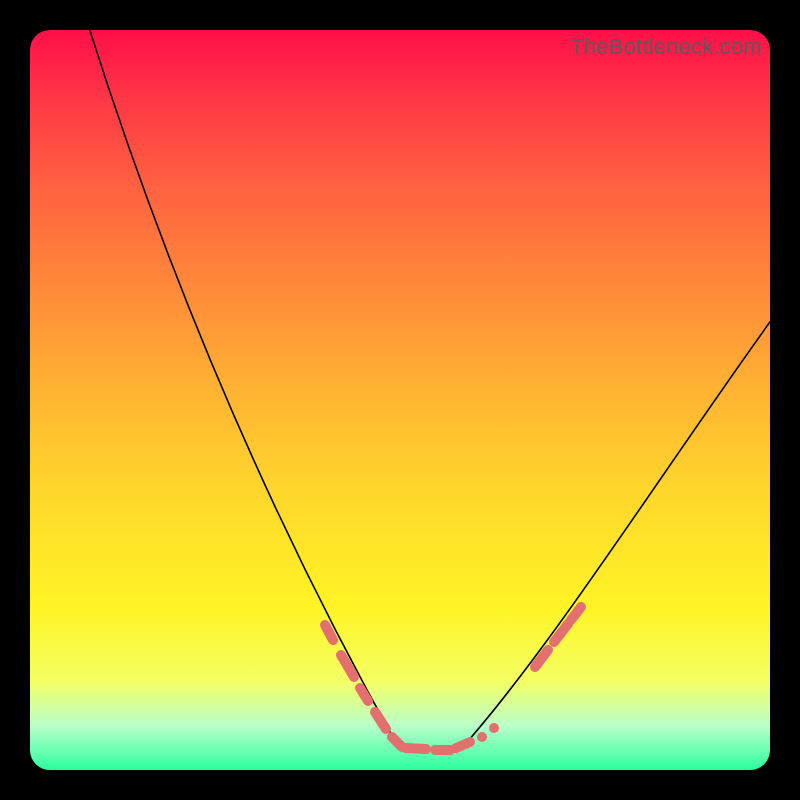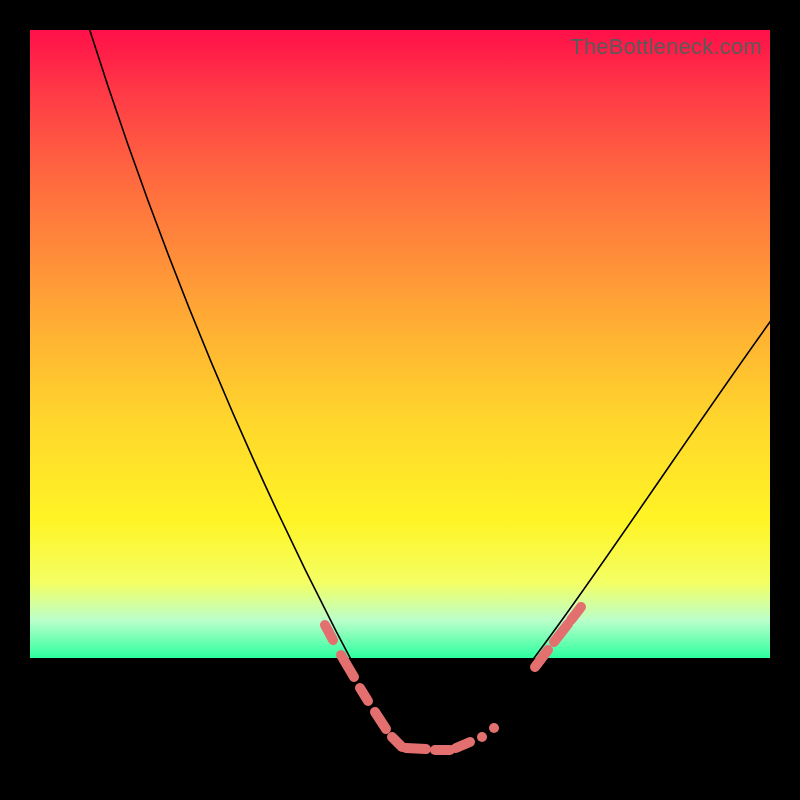--- a/index.html
+++ b/index.html
@@ -15,34 +15,35 @@
     position: relative;
     width: 800px;
     height: 800px;
     background: #000000;
   }
   .plot {
     position: absolute;
     left: 30px;
     top: 30px;
     width: 740px;
-    height: 628px;
+    height: 740px;
     background: linear-gradient(
       to bottom,
       #ff1049 0%,
       #ff3a46 10%,
       #ff6440 22%,
       #ff8a3a 35%,
       #ffb133 48%,
       #ffd62c 62%,
       #fff425 78%,
       #f4ff64 88%,
       #baffca 94%,
       #2cff9e 100%
     );
+    border-radius: 20px;
   }
   .wm {
     position: absolute;
     top: 4px;
     right: 8px;
     color: #5a5a5a;
     font-size: 22px;
     font-weight: 500;
     letter-spacing: 0.2px;
     user-select: none;

